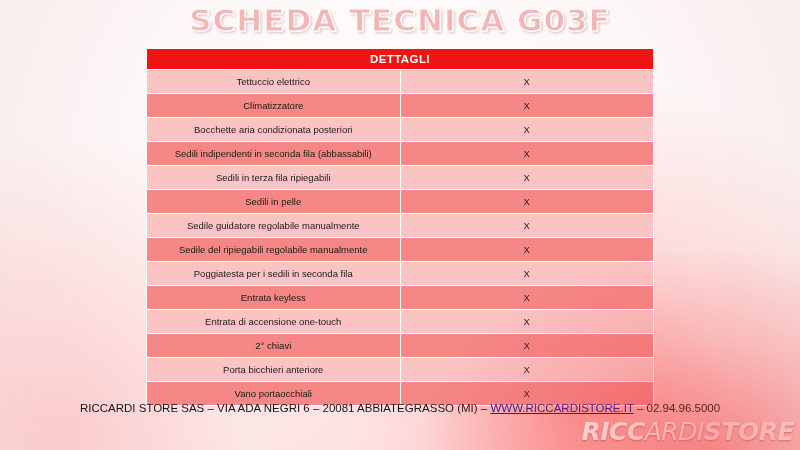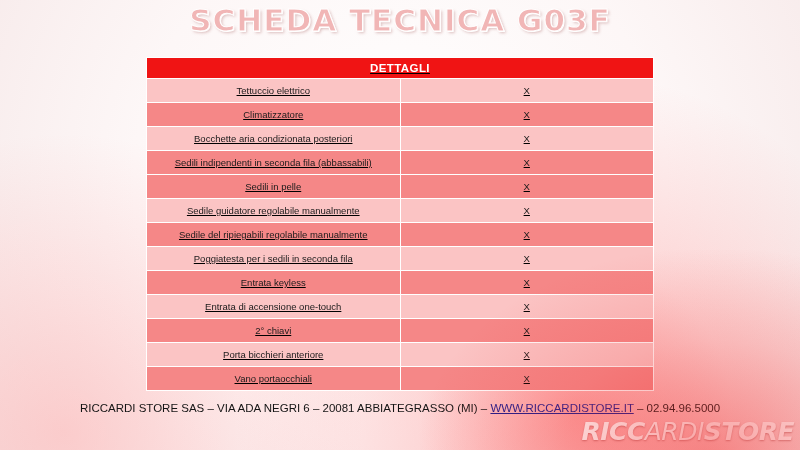--- a/index.html
+++ b/index.html
@@ -46,26 +46,25 @@
     letter-spacing: 1px;
     color: #f1b6b6;
     -webkit-text-stroke: 1px #ffffff;
     text-shadow: 1px 1px 0 #ffffff, 2px 2px 3px rgba(180,120,120,0.45);
     font-family: "DejaVu Sans", sans-serif;
     text-transform: uppercase;
   }
 
   table.spec {
     position: absolute;
-    top: 57px;
+    top: 48px;
     left: 146px;
     width: 508px;
     border-collapse: collapse;
     table-layout: fixed;
-    text-decoration: underline;
   }
   table.spec th {
     background: #f01414;
     color: #ffffff;
     font-size: 11.5px;
     font-weight: bold;
     letter-spacing: 0.4px;
     height: 18px;
     text-align: center;
     border: 1px solid #ffffff;
@@ -140,20 +139,24 @@
         <td class="val">X</td>
       </tr>
       <tr class="light">
         <td class="label">Bocchette aria condizionata posteriori</td>
         <td class="val">X</td>
       </tr>
       <tr class="dark">
         <td class="label">Sedili indipendenti in seconda fila (abbassabili)</td>
         <td class="val">X</td>
       </tr>
+      <tr class="light">
+        <td class="label">Sedili in terza fila ripiegabili</td>
+        <td class="val">X</td>
+      </tr>
       <tr class="dark">
         <td class="label">Sedili in pelle</td>
         <td class="val">X</td>
       </tr>
       <tr class="light">
         <td class="label">Sedile guidatore regolabile manualmente</td>
         <td class="val">X</td>
       </tr>
       <tr class="dark">
         <td class="label">Sedile del ripiegabili regolabile manualmente</td>

